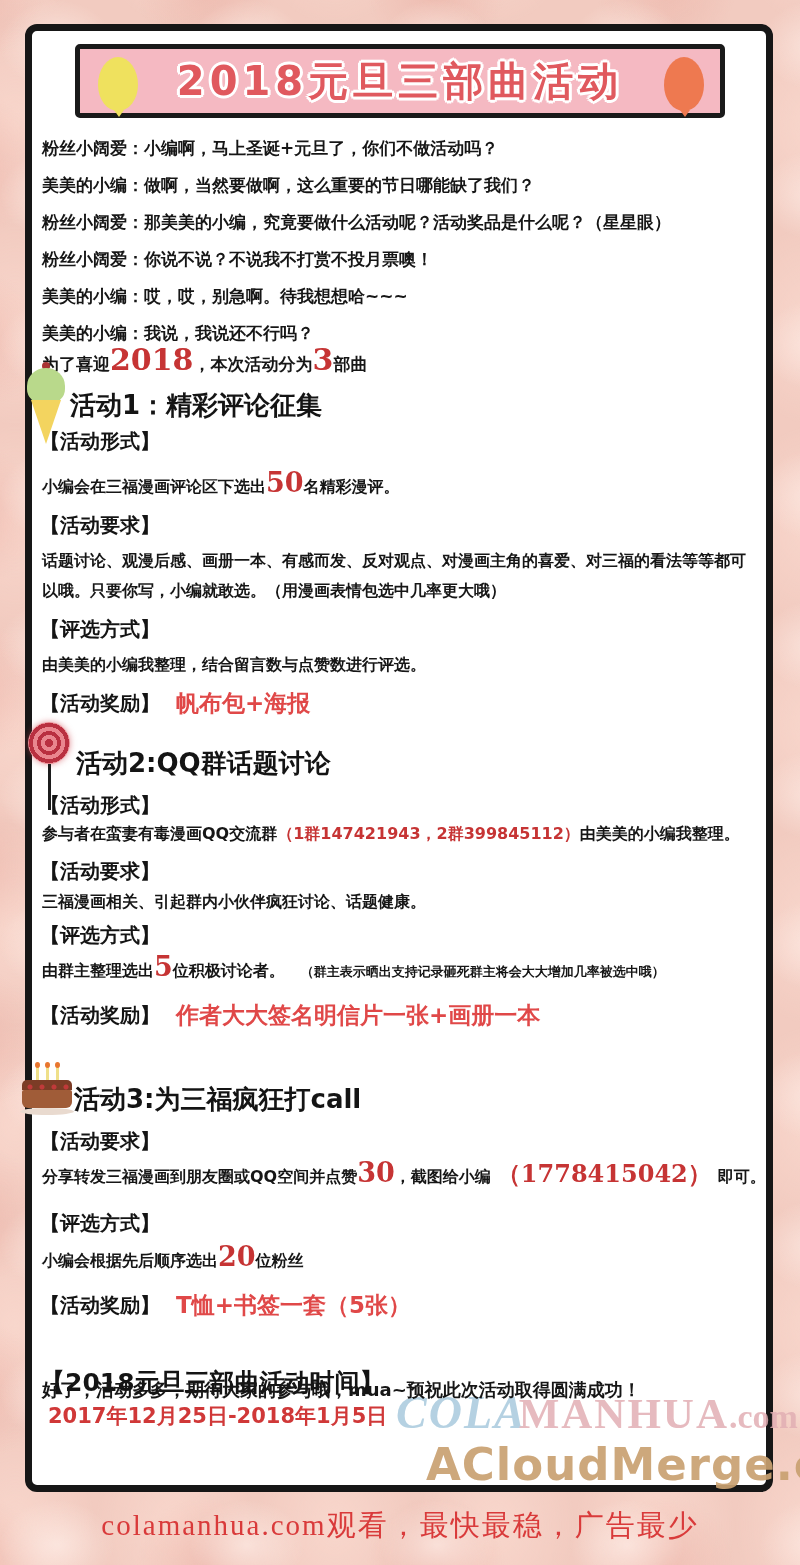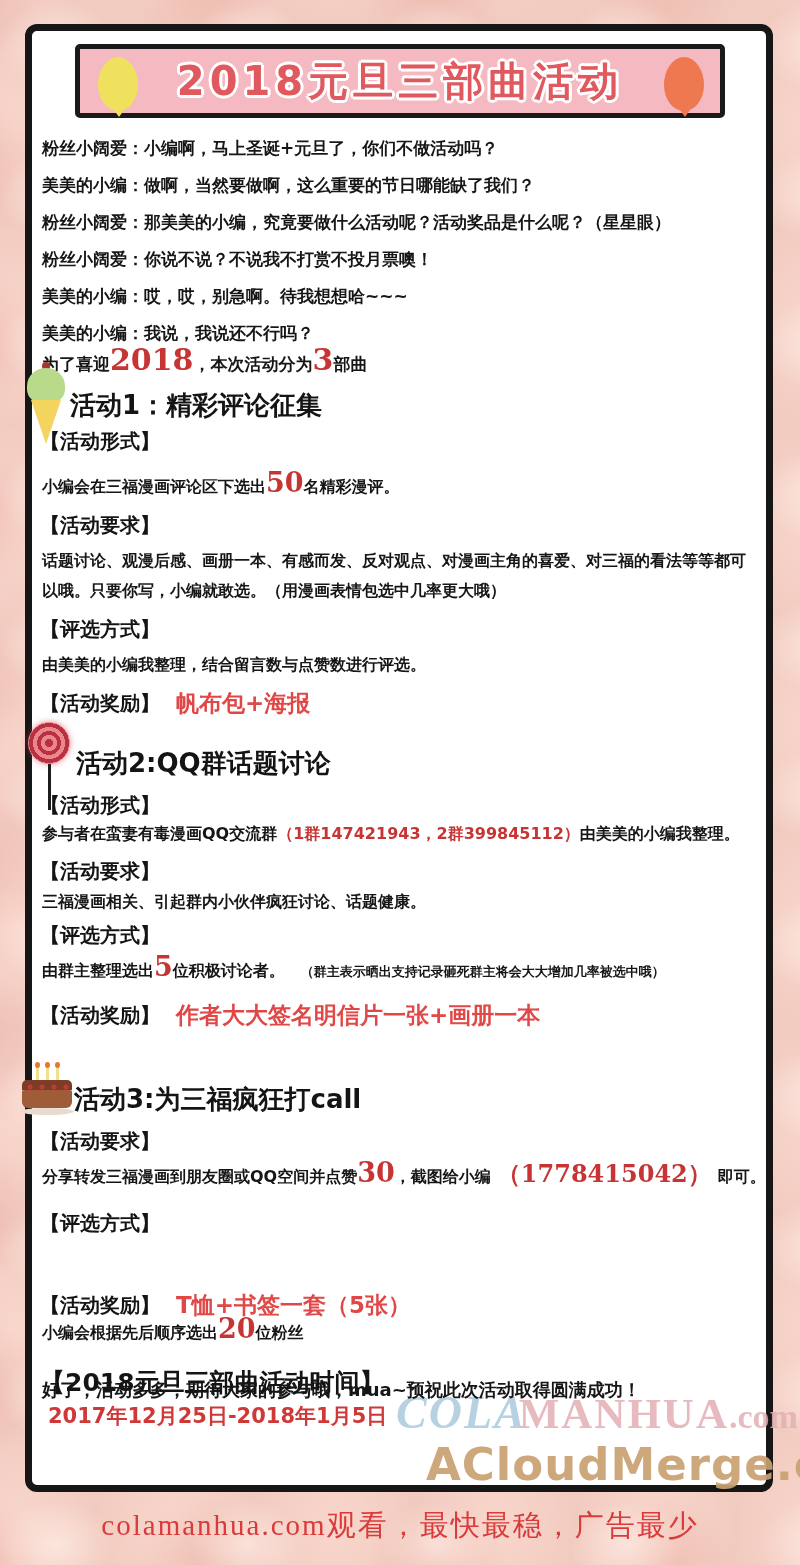--- a/index.html
+++ b/index.html
@@ -197,21 +197,21 @@
   <div class="abs sec-label" style="left:40px; top:1128px;">【活动要求】</div>
   <div class="abs baseline-row" style="left:42px; top:1162px;">
     <span class="t16">分享转发三福漫画到朋友圈或QQ空间并点赞</span>
     <span class="big-red">30</span>
     <span class="t16">，截图给小编</span>
     <span class="qq-red" style="margin:0 6px;">（1778415042）</span>
     <span class="t16">即可。</span>
   </div>
 
   <div class="abs sec-label" style="left:40px; top:1210px;">【评选方式】</div>
-  <div class="abs baseline-row" style="left:42px; top:1318px;">
+  <div class="abs baseline-row" style="left:42px; top:1246px;">
     <span class="t16">小编会根据先后顺序选出</span>
     <span class="big-red">20</span>
     <span class="t16">位粉丝</span>
   </div>
 
   <div class="abs reward-row" style="left:40px; top:1290px;">
     <span class="sec-label">【活动奖励】</span>
     <span class="reward-text">T恤+书签一套（5张）</span>
   </div>
 

